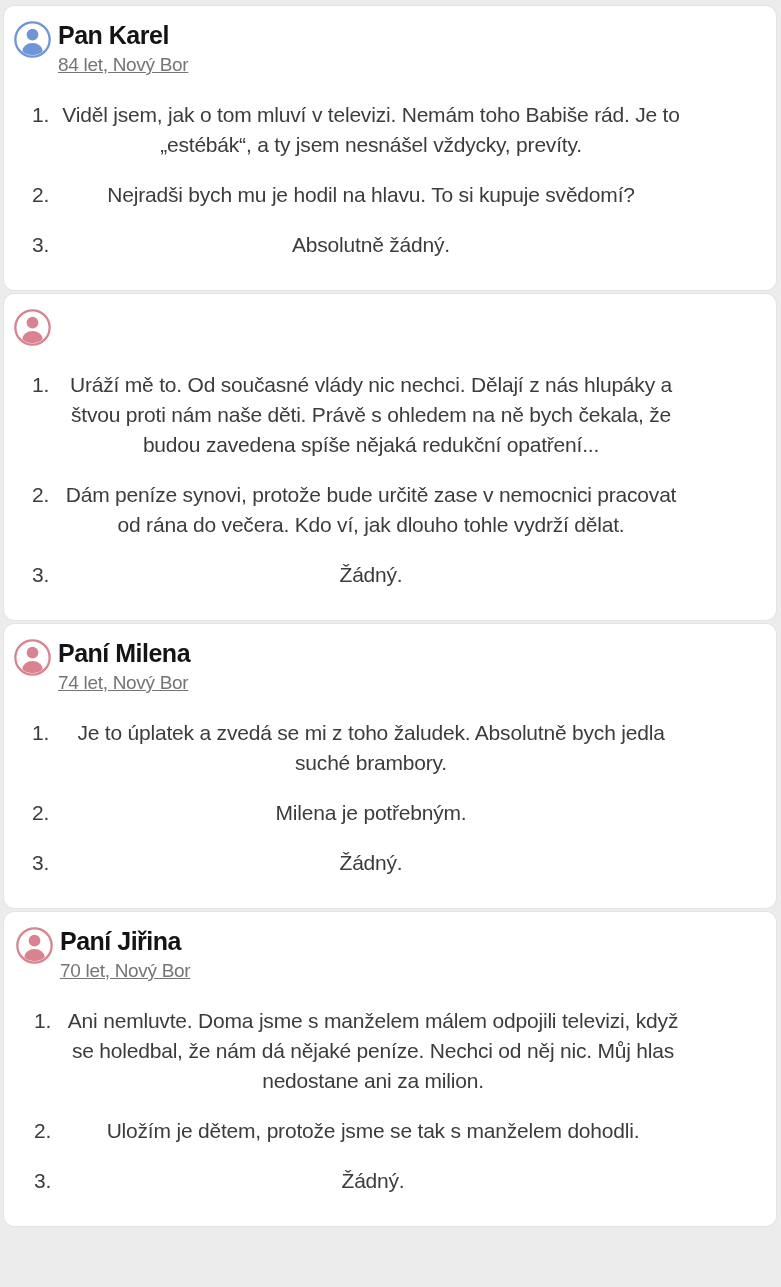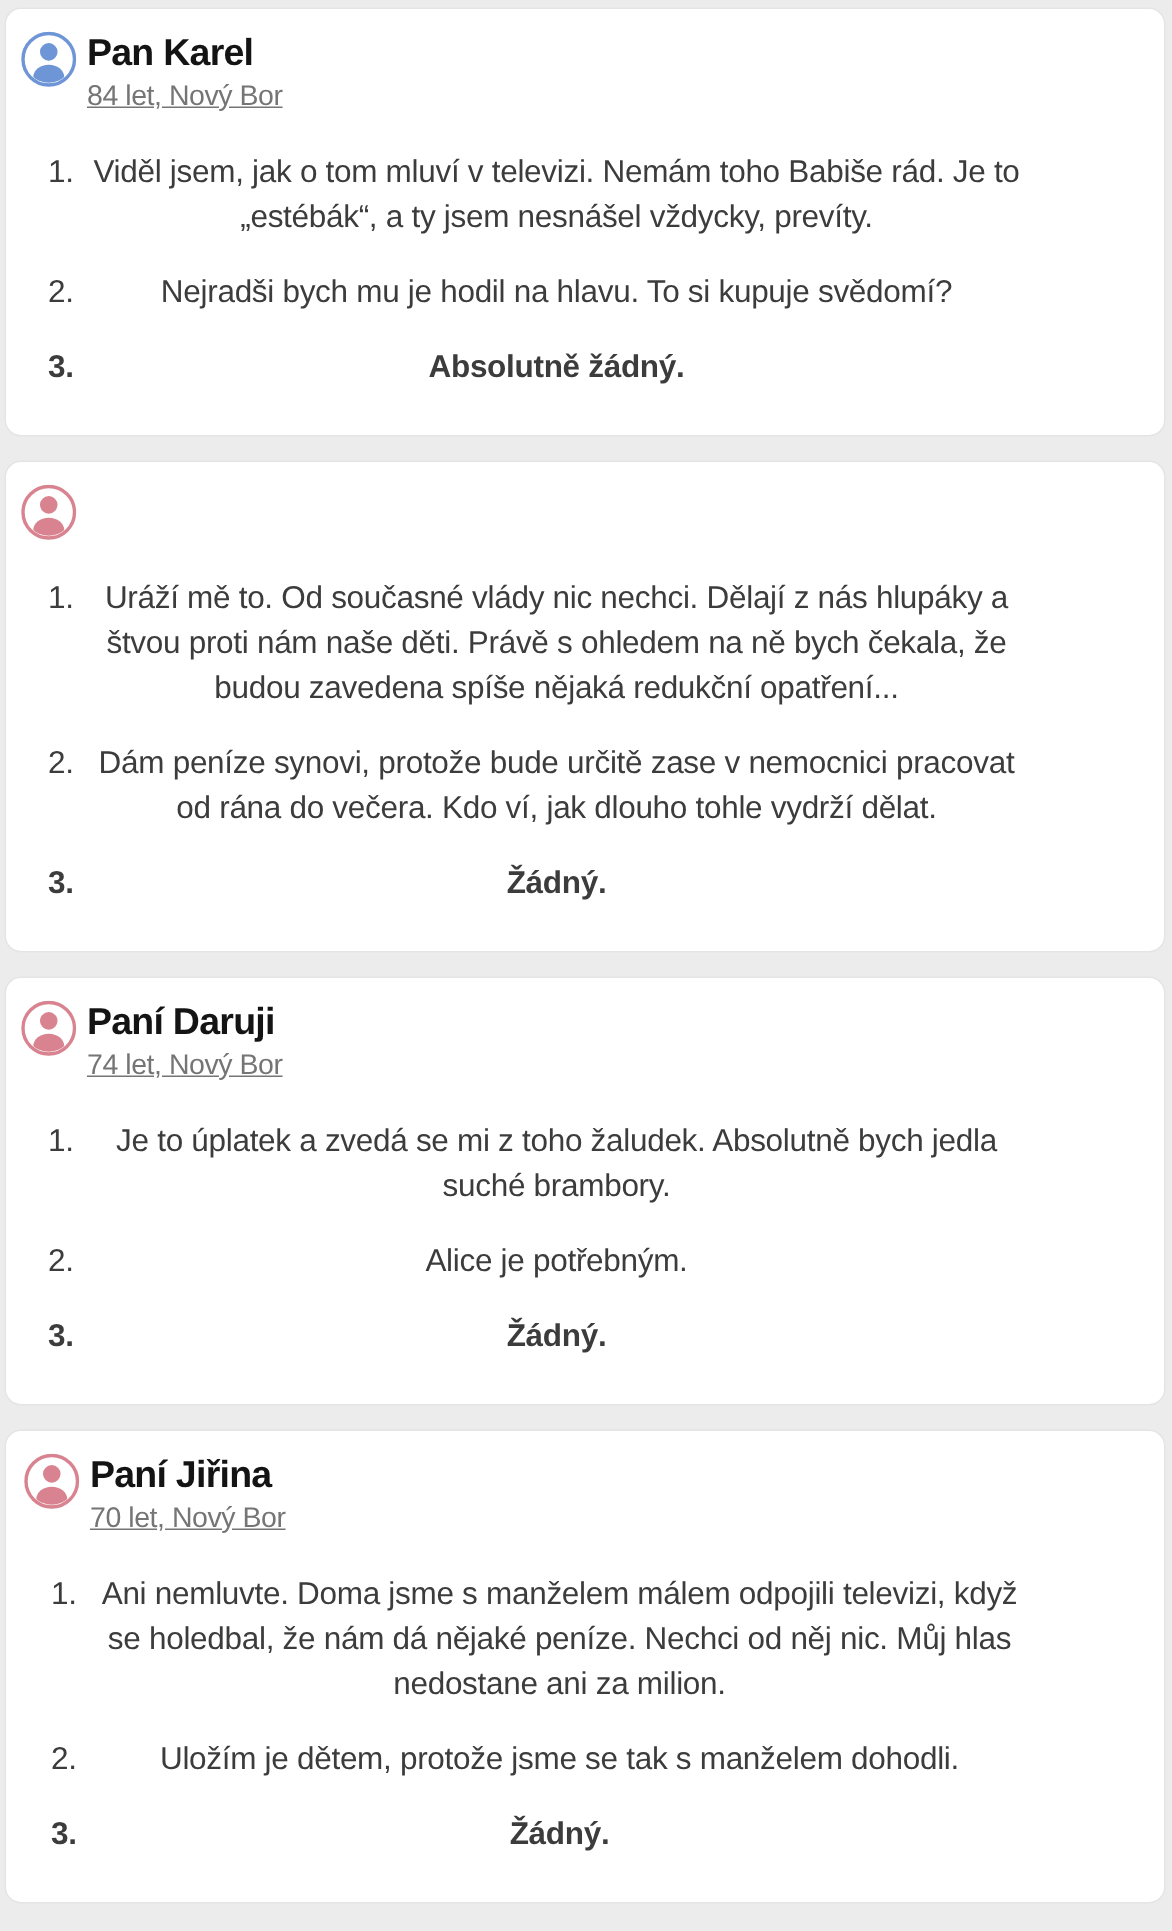--- a/index.html
+++ b/index.html
@@ -13,21 +13,21 @@
     min-height: 1287px;
     box-sizing: border-box;
     padding: 6px 5px 4px 4px;
     background: #ECECEC;
   }
   .card {
     background: #FFFFFF;
     border-radius: 10px;
     box-shadow: 0 0 0 1px rgba(0,0,0,0.03);
     padding: 14px 40px 24px 10px;
-    margin-bottom: 18px;
+    margin-bottom: 4px;
     box-sizing: border-box;
   }
   .card:last-child { margin-bottom: 12px; padding-left: 12px; }
   .card-header {
     display: flex;
     align-items: flex-start;
   }
   .avatar {
     width: 37px;
     height: 37px;
@@ -67,21 +67,21 @@
   }
   ol.answers li {
     counter-increment: ans;
     position: relative;
     font-size: 21px;
     line-height: 30px;
     letter-spacing: -0.2px;
     color: #3C3C3C;
     margin-bottom: 20px;
   }
-  ol.answers li:last-child { margin-bottom: 6px; font-weight: bold; }
+  ol.answers li:last-child { margin-bottom: 6px; }
   ol.answers li::before {
     content: counter(ans) ".";
     position: absolute;
     left: -24px;
     top: 0;
     color: #3C3C3C;
   }
 </style>
 </head>
 <body>
@@ -150,27 +150,27 @@
               </clipPath>
             </defs>
           <circle cx="18" cy="18" r="16.7" fill="none" stroke="currentColor" stroke-width="2.2"></circle>
           <g clip-path="url(#clip2)">
             <circle cx="18" cy="13.2" r="5.7" fill="currentColor"></circle>
             <ellipse cx="18" cy="29.5" rx="10" ry="8" fill="currentColor"></ellipse>
           </g>
         </svg>
       </span>
       <div class="head-text">
-        <h2 class="name">Paní Daruji</h2>
+        <h2 class="name">Paní Milena</h2>
         <div class="meta">74 let, Nový Bor</div>
       </div>
     </header>
     <ol class="answers">
       <li>Je to úplatek a zvedá se mi z toho žaludek. Absolutně bych jedla suché brambory.</li>
-      <li>Alice je potřebným.</li>
+      <li>Milena je potřebným.</li>
       <li>Žádný.</li>
     </ol>
   </section>
 
   <section class="card">
     <header class="card-header">
       <span class="avatar" style="color: rgb(216, 131, 143);">
         <svg viewBox="0 0 36 36" aria-hidden="true">
           <defs>
               <clipPath id="clip3">

